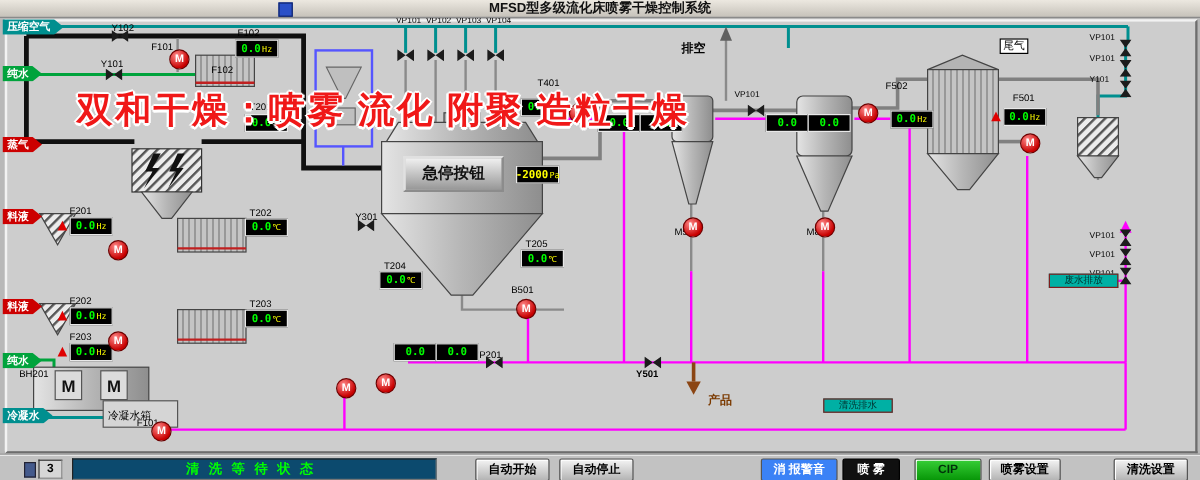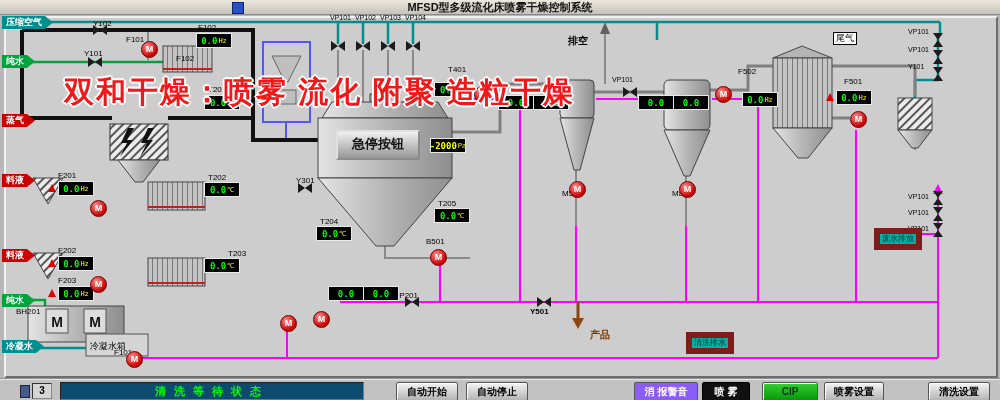--- a/index.html
+++ b/index.html
@@ -24,21 +24,21 @@
     text-shadow:2px 0 #fff,-2px 0 #fff,0 2px #fff,0 -2px #fff,
                 1px 1px #fff,-1px -1px #fff,1px -1px #fff,-1px 1px #fff;}
   
   #estop{position:absolute;left:336px;top:130px;width:80px;height:26px;z-index:30;
     background:linear-gradient(#f0f0f0,#979797);border:2px outset #e0e0e0;
     font-size:13px;font-weight:bold;color:#111;text-align:center;line-height:23px;cursor:pointer;}
   
   .lbl{position:absolute;font-size:8px;color:#000;white-space:nowrap;z-index:22;line-height:1;}
   .lbl.bold{font-weight:bold;}
   .lbl.boxed{background:#fff;border:1px solid #000;padding:1px 2px;}
-  .lbl.tealbox{background:#00b0a4;border:6px solid #7f1d1d;color:#003330;padding:1px 2px;}
+  .lbl.tealbox{background:#00b0a4;border:1px solid #7f1d1d;color:#003330;padding:1px 12px;}
   .disp{position:absolute;width:34px;height:13px;background:#000;border:1px solid #e8e8e8;
     z-index:24;display:flex;align-items:center;justify-content:center;gap:1px;}
   .disp .val{color:#00ff00;font:bold 9px "DejaVu Sans Mono",monospace;}
   .disp.warn .val{color:#ffff00;}
   .disp .unit{color:#ffff00;font:7px "DejaVu Sans Mono",monospace;}
   .tri{position:absolute;width:0;height:0;z-index:24;
     border-left:4px solid transparent;border-right:4px solid transparent;border-bottom:8px solid #e00000;}
   .pump{position:absolute;width:15px;height:15px;border-radius:50%;z-index:26;cursor:pointer;
     background:radial-gradient(circle at 35% 30%,#ff8a8a,#c80000 70%);border:1px solid #6d0000;
     color:#fff;font:bold 9px "Liberation Sans",sans-serif;text-align:center;line-height:15px;}
@@ -54,21 +54,21 @@
   #page-box{position:absolute;left:32px;top:3px;width:18px;height:14px;background:#d6d6d6;
     border:1px inset #888;font-size:10px;font-weight:bold;text-align:center;line-height:14px;cursor:pointer;}
   #statusbox{position:absolute;left:60px;top:2px;width:302px;height:16px;background:#0c4a6e;
     border:1px inset #777;color:#00ff00;font-size:11px;font-weight:bold;letter-spacing:8px;
     text-align:center;line-height:16px;}
   .btn{position:absolute;top:2px;height:17px;line-height:17px;text-align:center;cursor:pointer;
     font-size:10px;font-weight:bold;color:#000;border:1px solid #555;border-radius:2px;
     background:linear-gradient(#f4f4f4,#b4b4b4);box-shadow:inset 1px 1px 0 #fff;white-space:nowrap;}
   .btn.dark{background:#101010;color:#fff;border-color:#000;box-shadow:none;}
   .btn.cip{background:linear-gradient(#37cf37,#089708);color:#00320a;}
-  .btn.alarm{background:#8b5cf6;color:#fff;box-shadow:none;}
+  .btn.alarm{background:#3b82f6;color:#fff;box-shadow:none;}
 </style>
 </head>
 <body>
 
 <div id="panel"></div>
 
 <svg id="diagram" viewBox="0 0 1000 400">
   <defs>
     <pattern id="hatch" width="6" height="6" patternUnits="userSpaceOnUse" patternTransform="rotate(45)">
       <rect width="6" height="6" fill="#ececec"></rect>
@@ -243,21 +243,21 @@
     <div class="lbl" style="left:355px;top:14px;font-size:7px;">VP102</div>
     <div class="lbl" style="left:380px;top:14px;font-size:7px;">VP103</div>
     <div class="lbl" style="left:405px;top:14px;font-size:7px;">VP104</div>
     <div class="lbl" style="left:448px;top:66px;">T401</div>
     <div class="lbl bold" style="left:568px;top:36px;font-size:10px;">排空</div>
     <div class="lbl" style="left:612px;top:76px;font-size:7px;">VP101</div>
     <div class="lbl" style="left:738px;top:68px;">F502</div>
     <div class="lbl" style="left:844px;top:78px;">F501</div>
     <div class="lbl" style="left:208px;top:86px;">T201</div>
     <div class="lbl" style="left:208px;top:174px;">T202</div>
-    <div class="lbl" style="left:208px;top:250px;margin-left:20px;">T203</div>
+    <div class="lbl" style="left:208px;top:250px;">T203</div>
     <div class="lbl" style="left:320px;top:218px;">T204</div>
     <div class="lbl" style="left:438px;top:200px;">T205</div>
     <div class="lbl" style="left:58px;top:172px;">F201</div>
     <div class="lbl" style="left:58px;top:247px;">F202</div>
     <div class="lbl" style="left:58px;top:277px;">F203</div>
     <div class="lbl" style="left:296px;top:177px;">Y301</div>
     <div class="lbl" style="left:562px;top:190px;">M501</div>
     <div class="lbl" style="left:672px;top:190px;">M801</div>
     <div class="lbl" style="left:426px;top:238px;">B501</div>
     <div class="lbl" style="left:394px;top:292px;">VP201</div>

